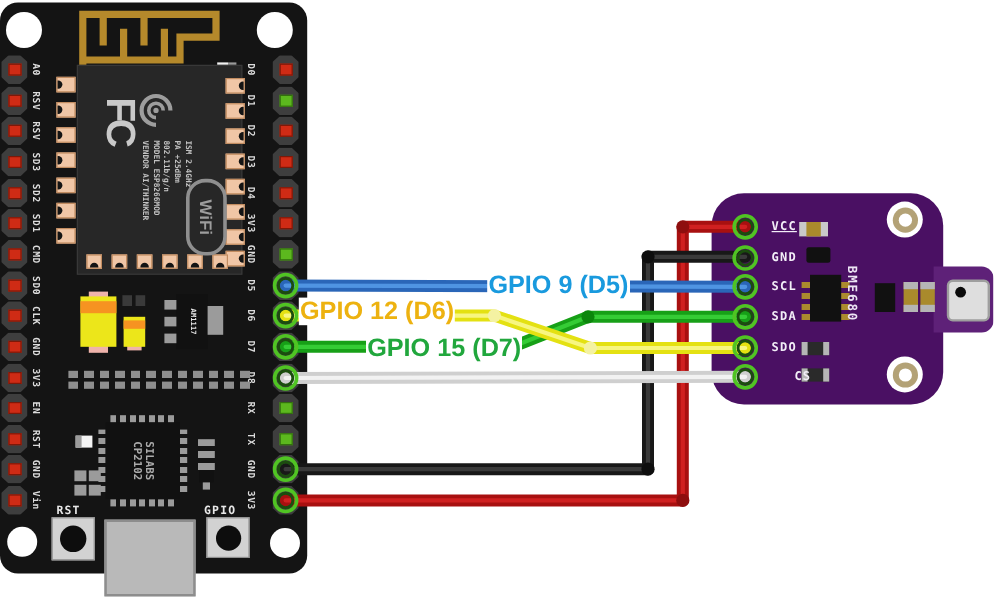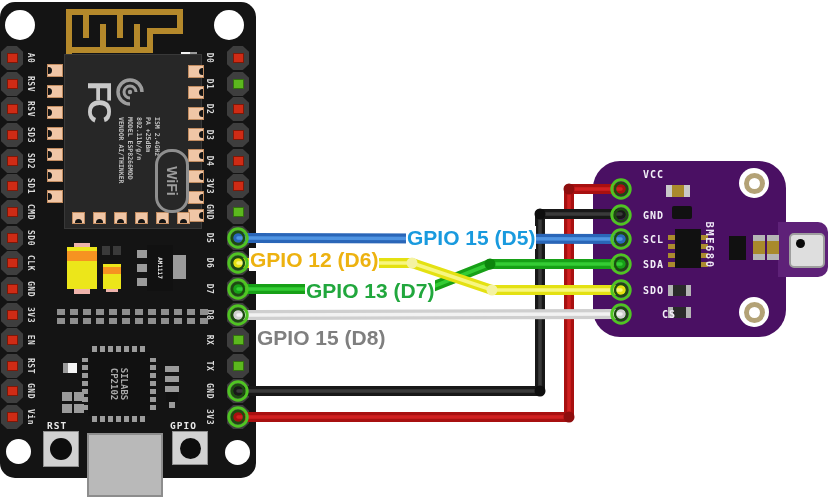--- a/index.html
+++ b/index.html
@@ -305,21 +305,21 @@
   <div class="pinstrip" style="left:668px;top:233px;width:8px;height:34px;background:repeating-linear-gradient(0deg,#ab8b2e 0 5px,transparent 5px 9px);"></div>
   <div class="pinstrip" style="left:700px;top:233px;width:8px;height:34px;background:repeating-linear-gradient(0deg,#ab8b2e 0 5px,transparent 5px 9px);"></div>
   <div class="blackchip" style="left:675px;top:229px;width:26px;height:39px;"></div>
   <div class="bme-name">BME680</div>
   <div class="abs" style="left:668px;top:285px;width:23px;height:11px;background:#2a2a2a;border-left:5px solid #b5b5b5;border-right:5px solid #b5b5b5;box-sizing:border-box;"></div>
   <div class="abs" style="left:668px;top:307px;width:23px;height:11px;background:#2a2a2a;border-left:5px solid #b5b5b5;border-right:5px solid #b5b5b5;box-sizing:border-box;"></div>
   <div class="blackchip" style="left:729px;top:236px;width:17px;height:24px;"></div>
   <div class="abs" style="left:753px;top:235px;width:12px;height:25px;background:#a98a2c;border-top:6px solid #b5b5b5;border-bottom:6px solid #b5b5b5;box-sizing:border-box;"></div>
   <div class="abs" style="left:767px;top:235px;width:12px;height:25px;background:#a98a2c;border-top:6px solid #b5b5b5;border-bottom:6px solid #b5b5b5;box-sizing:border-box;"></div>
 
-  <div class="bpl" style="left:643px;top:174px;">VCC</div>
+  <div class="bpl" style="left:643px;top:189px;text-decoration:underline;">VCC</div>
   <div class="bpl" style="left:643px;top:215px;">GND</div>
   <div class="bpl" style="left:643px;top:239px;">SCL</div>
   <div class="bpl" style="left:643px;top:264px;">SDA</div>
   <div class="bpl" style="left:643px;top:290px;">SDO</div>
   <div class="bpl" style="left:662px;top:314px;">CS</div>
 
   <svg id="wires" width="828" height="500" viewBox="0 0 828 500">
 
     <path d="M 238 417 H 569 V 189 H 621" fill="none" stroke="#a81010" stroke-width="10" stroke-linecap="round" stroke-linejoin="round"></path>
     <path d="M 238 417 H 569 V 189 H 621" fill="none" stroke="#d02020" stroke-width="3.5" stroke-linecap="round" stroke-linejoin="round"></path>
@@ -369,18 +369,17 @@
         <circle cx="621" cy="239" r="9.2" stroke="#50c423"></circle>
       <circle cx="621" cy="264" r="6" stroke="#1b4d0e" stroke-width="2.4"></circle>
         <circle cx="621" cy="264" r="9.2" stroke="#50c423"></circle>
       <circle cx="621" cy="290" r="6" stroke="#1b4d0e" stroke-width="2.4"></circle>
         <circle cx="621" cy="290" r="9.2" stroke="#50c423"></circle>
       <circle cx="621" cy="314" r="6" stroke="#1b4d0e" stroke-width="2.4"></circle>
         <circle cx="621" cy="314" r="9.2" stroke="#50c423"></circle>
     </g>
   </svg>
 
-  <div class="gpio-label" style="left:406px;top:226px;color:#199ade;">GPIO 15 (D5)</div>
+  <div class="gpio-label" style="left:406px;top:226px;color:#199ade;">GPIO 9 (D5)</div>
   <div class="gpio-label" style="left:249px;top:248px;color:#edb210;">GPIO 12 (D6)</div>
-  <div class="gpio-label" style="left:305px;top:279px;color:#21a73d;">GPIO 13 (D7)</div>
-  <div class="gpio-label" style="left:256px;top:326px;color:#7f7f7f;">GPIO 15 (D8)</div>
+  <div class="gpio-label" style="left:305px;top:279px;color:#21a73d;">GPIO 15 (D7)</div>
 
 </div>
 
 </body></html>

